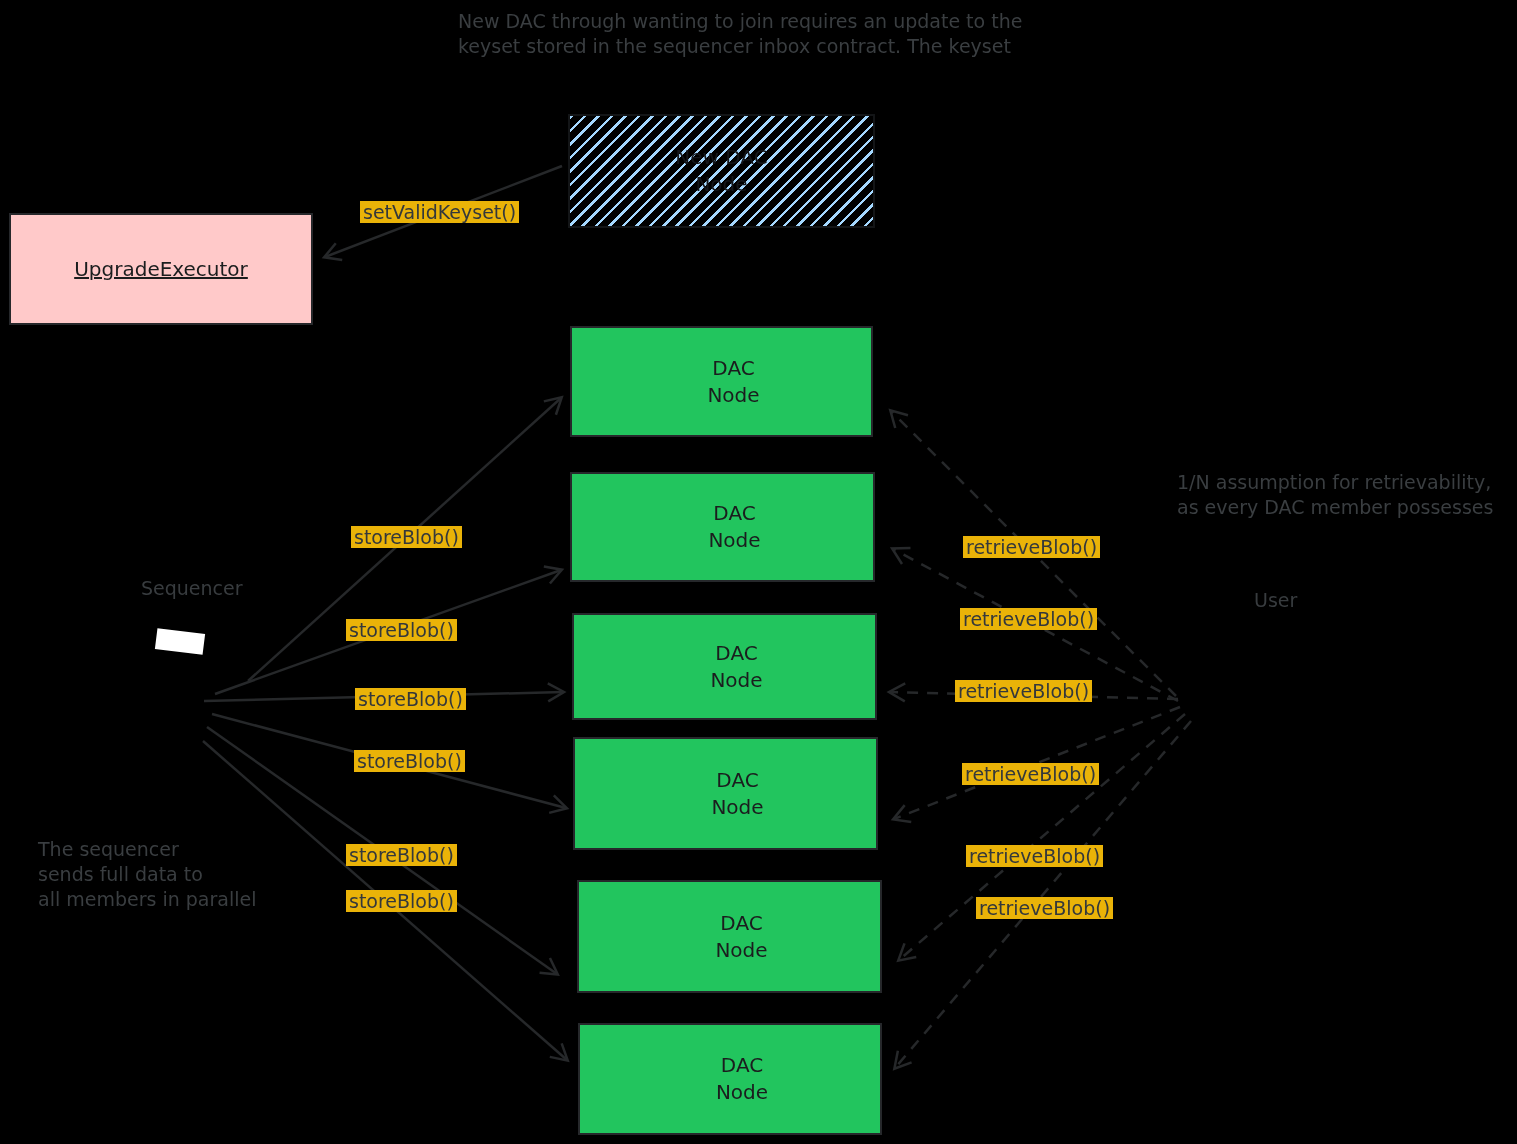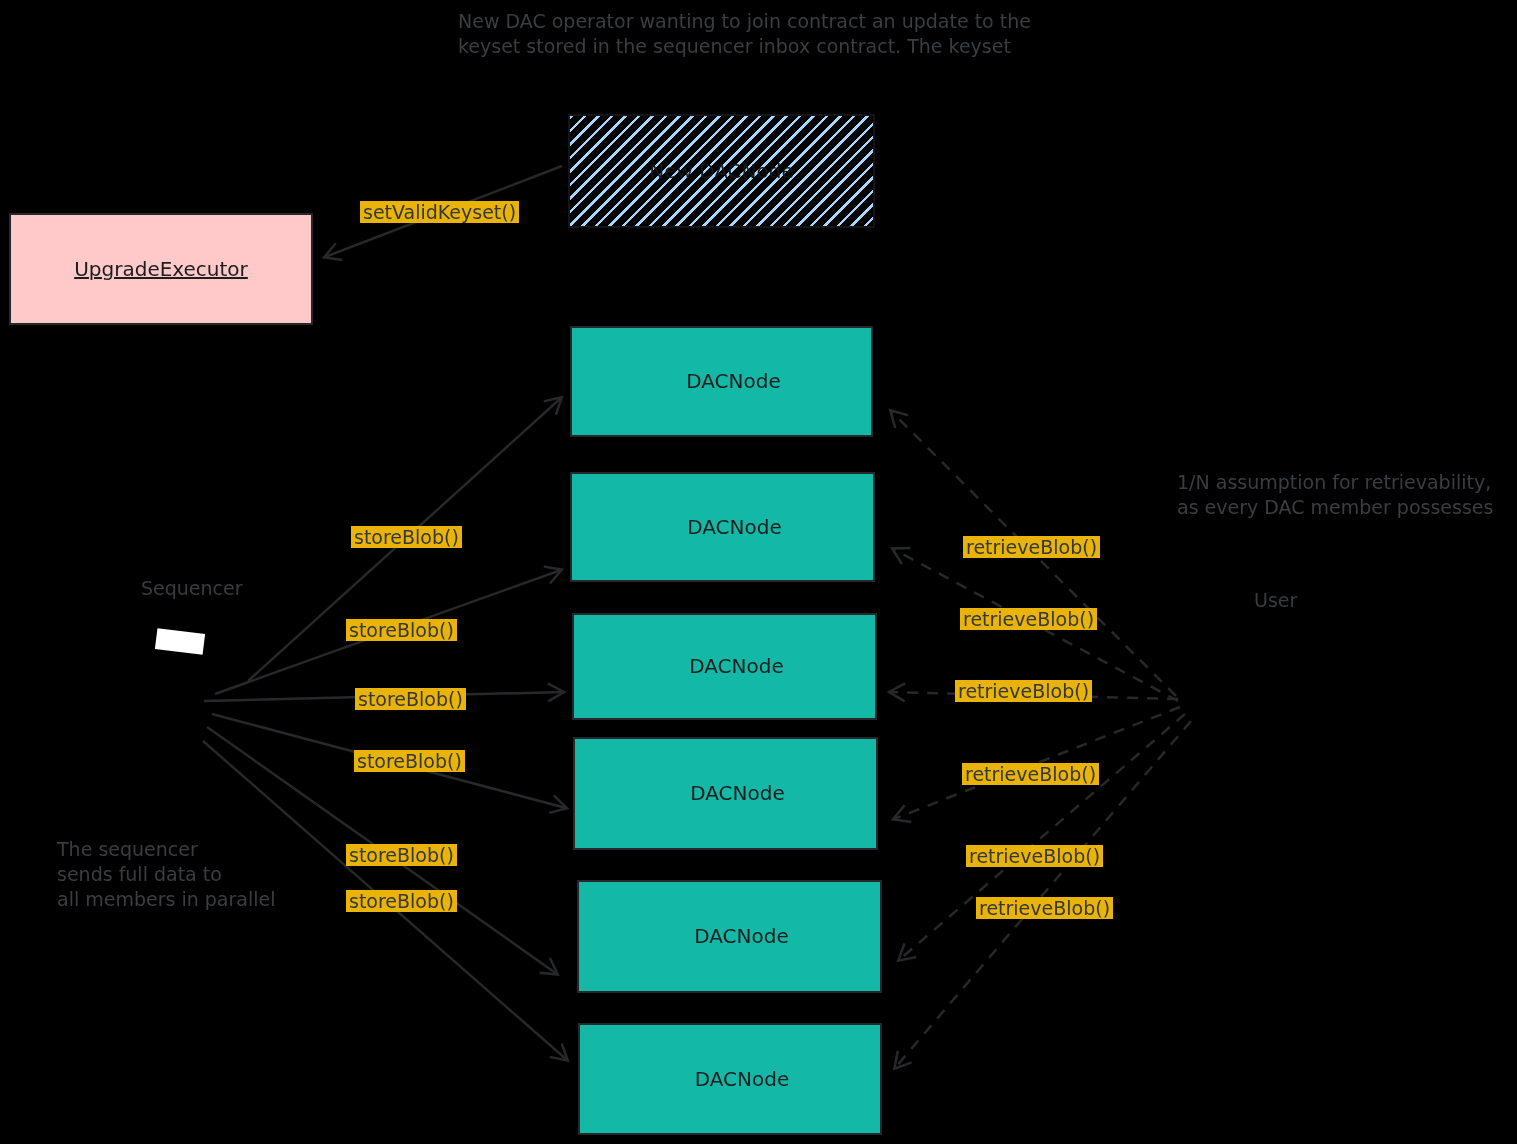--- a/index.html
+++ b/index.html
@@ -3,24 +3,24 @@
 <meta charset="utf-8">
 <style>
   html,body{margin:0;padding:0;background:#000;}
   .canvas{
     position:relative;width:1517px;height:1144px;background:#000;
     font-family:"DejaVu Sans",sans-serif;overflow:hidden;
   }
   .edge-layer{position:absolute;left:0;top:0;width:1517px;height:1144px;}
   .box{
     position:absolute;box-sizing:border-box;border:2px solid #26282b;
-    display:flex;flex-direction:row;align-items:center;justify-content:center;
+    display:flex;flex-direction:column;align-items:center;justify-content:center;
     color:#1b1d1e;font-size:20px;line-height:27px;text-align:center;
   }
-  .box.blue{background:#14b8a6;padding-left:24px;}
+  .box.blue{background:#22c55e;padding-left:24px;}
   .box.pink{background:#ffc9c9;}
   .box.hatched{
     background:repeating-linear-gradient(135deg,#a5d8ff 0 2.5px,transparent 2.5px 9.5px);
     border-color:#131517;color:#14161a;
   }
   .edge-label{
     position:absolute;color:#34383b;font-size:19px;white-space:nowrap;
     background:#eab308;padding:0 3px;
   }
   .note{
@@ -59,30 +59,30 @@
         <line x1="1178" y1="701" x2="893" y2="549" marker-end="url(#ah)"></line>
         <line x1="1178" y1="699" x2="890" y2="692" marker-end="url(#ah)"></line>
         <line x1="1180" y1="707" x2="894" y2="819" marker-end="url(#ah)"></line>
         <line x1="1185" y1="714" x2="899" y2="960" marker-end="url(#ah)"></line>
         <line x1="1191" y1="721" x2="895" y2="1068" marker-end="url(#ah)"></line>
       </g>
     </g>
   </svg>
 
   <div class="note" style="left:458px;top:9px;">
-    <div>New DAC operator wanting to join contract an update to the</div>
+    <div>New DAC through wanting to join requires an update to the</div>
     <div>keyset stored in the sequencer inbox contract. The keyset</div>
   </div>
 
   <div class="note" style="left:1177px;top:470px;">
     <div>1/N assumption for retrievability,</div>
     <div>as every DAC member possesses</div>
   </div>
 
-  <div class="note" style="left:38px;top:837px;margin-left:19px;">
+  <div class="note" style="left:38px;top:837px;">
     <div>The sequencer</div>
     <div>sends full data to</div>
     <div>all members in parallel</div>
   </div>
 
   <div class="box hatched" style="left:568px;top:114px;width:307px;height:114px;">
     <div>New DAC</div>
     <div>Node</div>
   </div>
 

